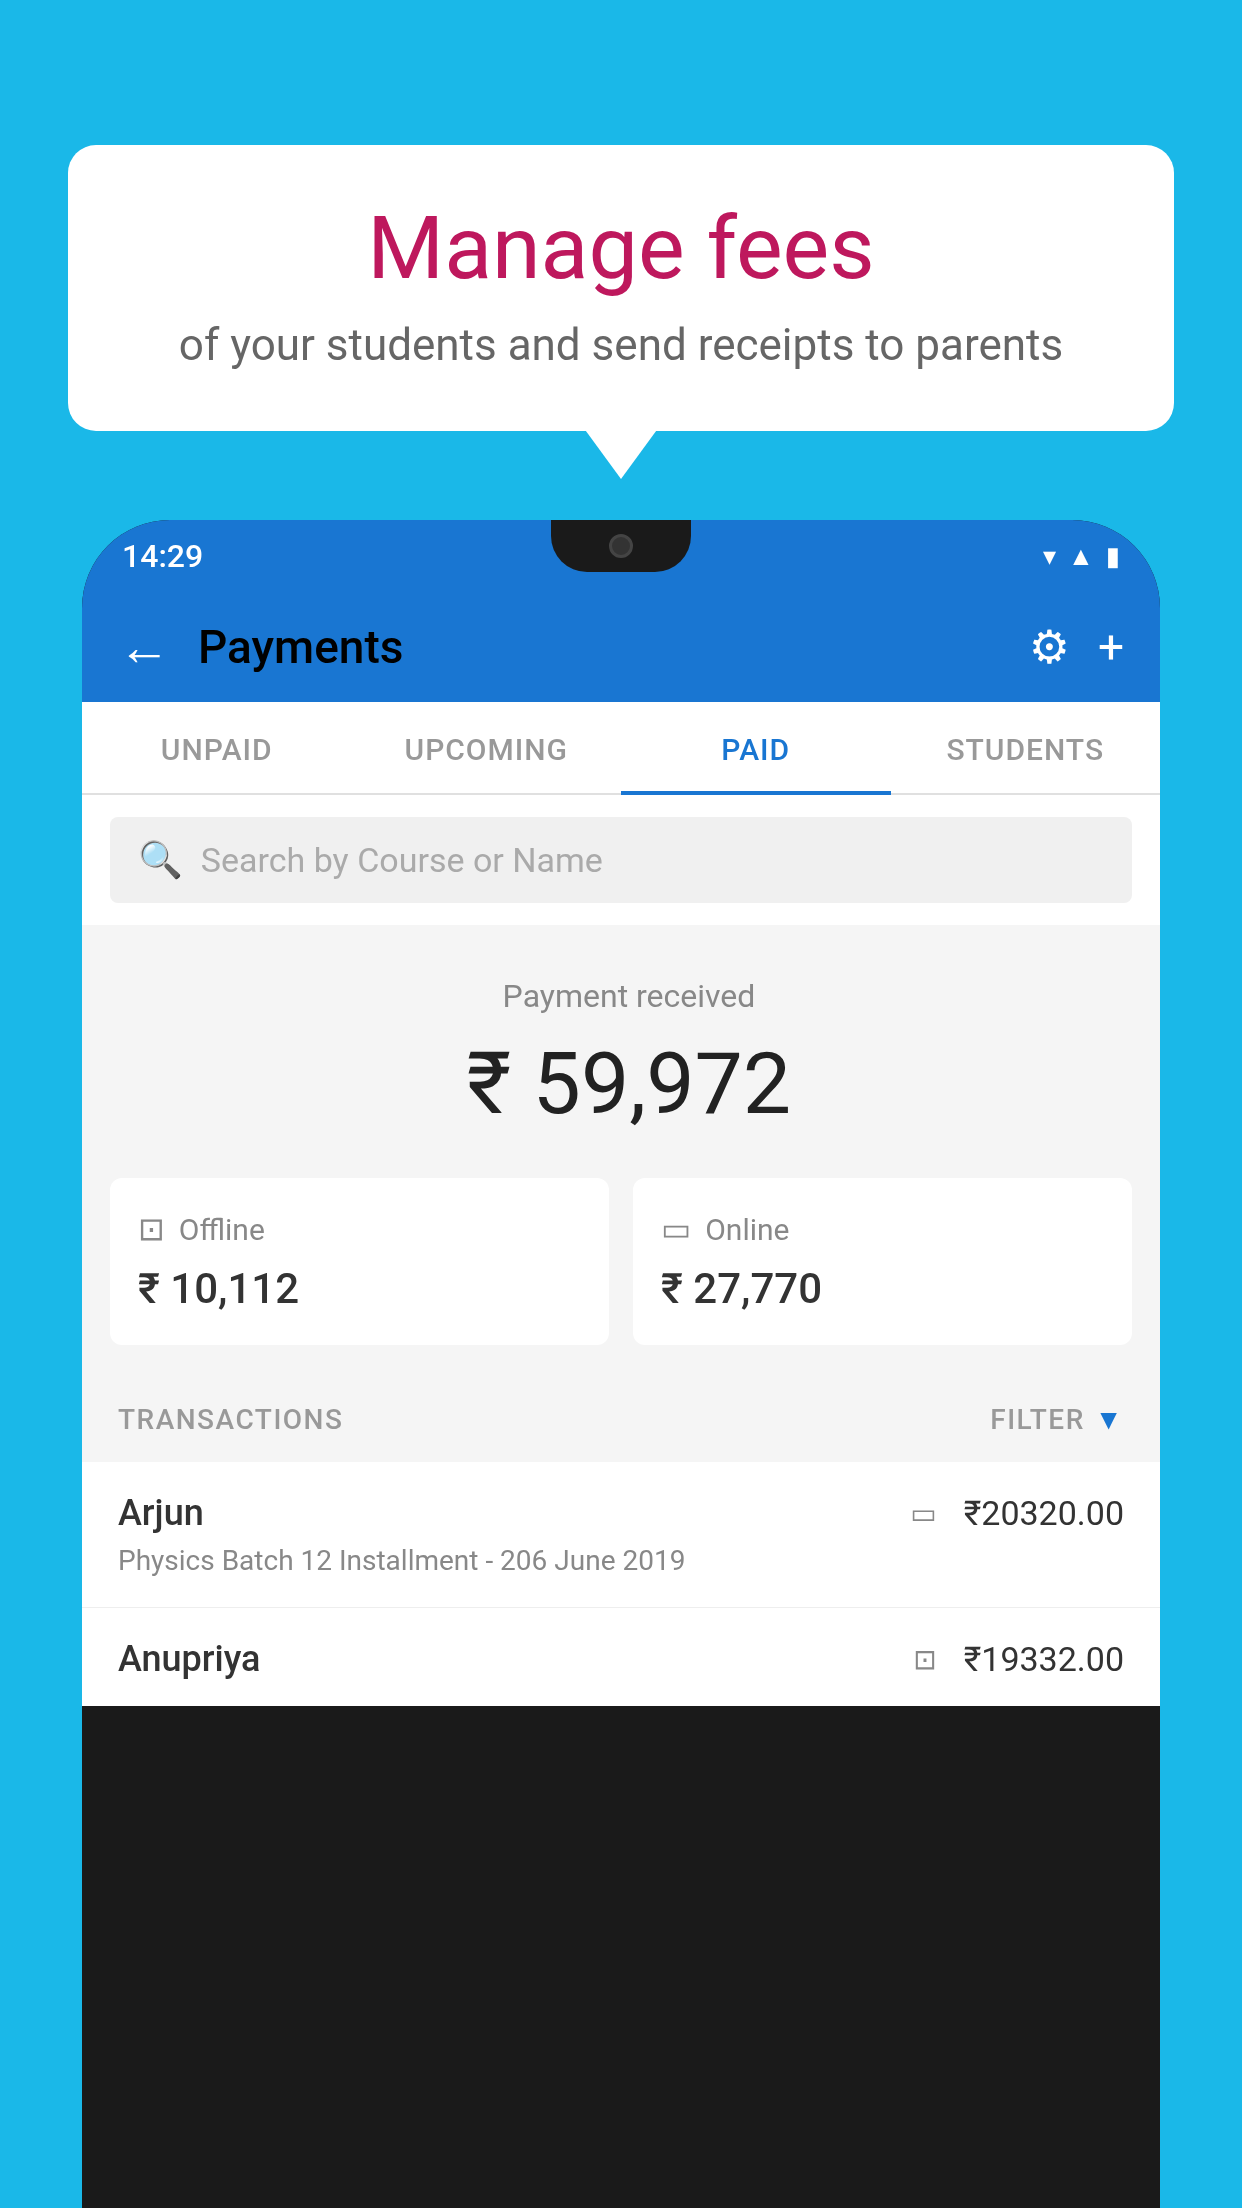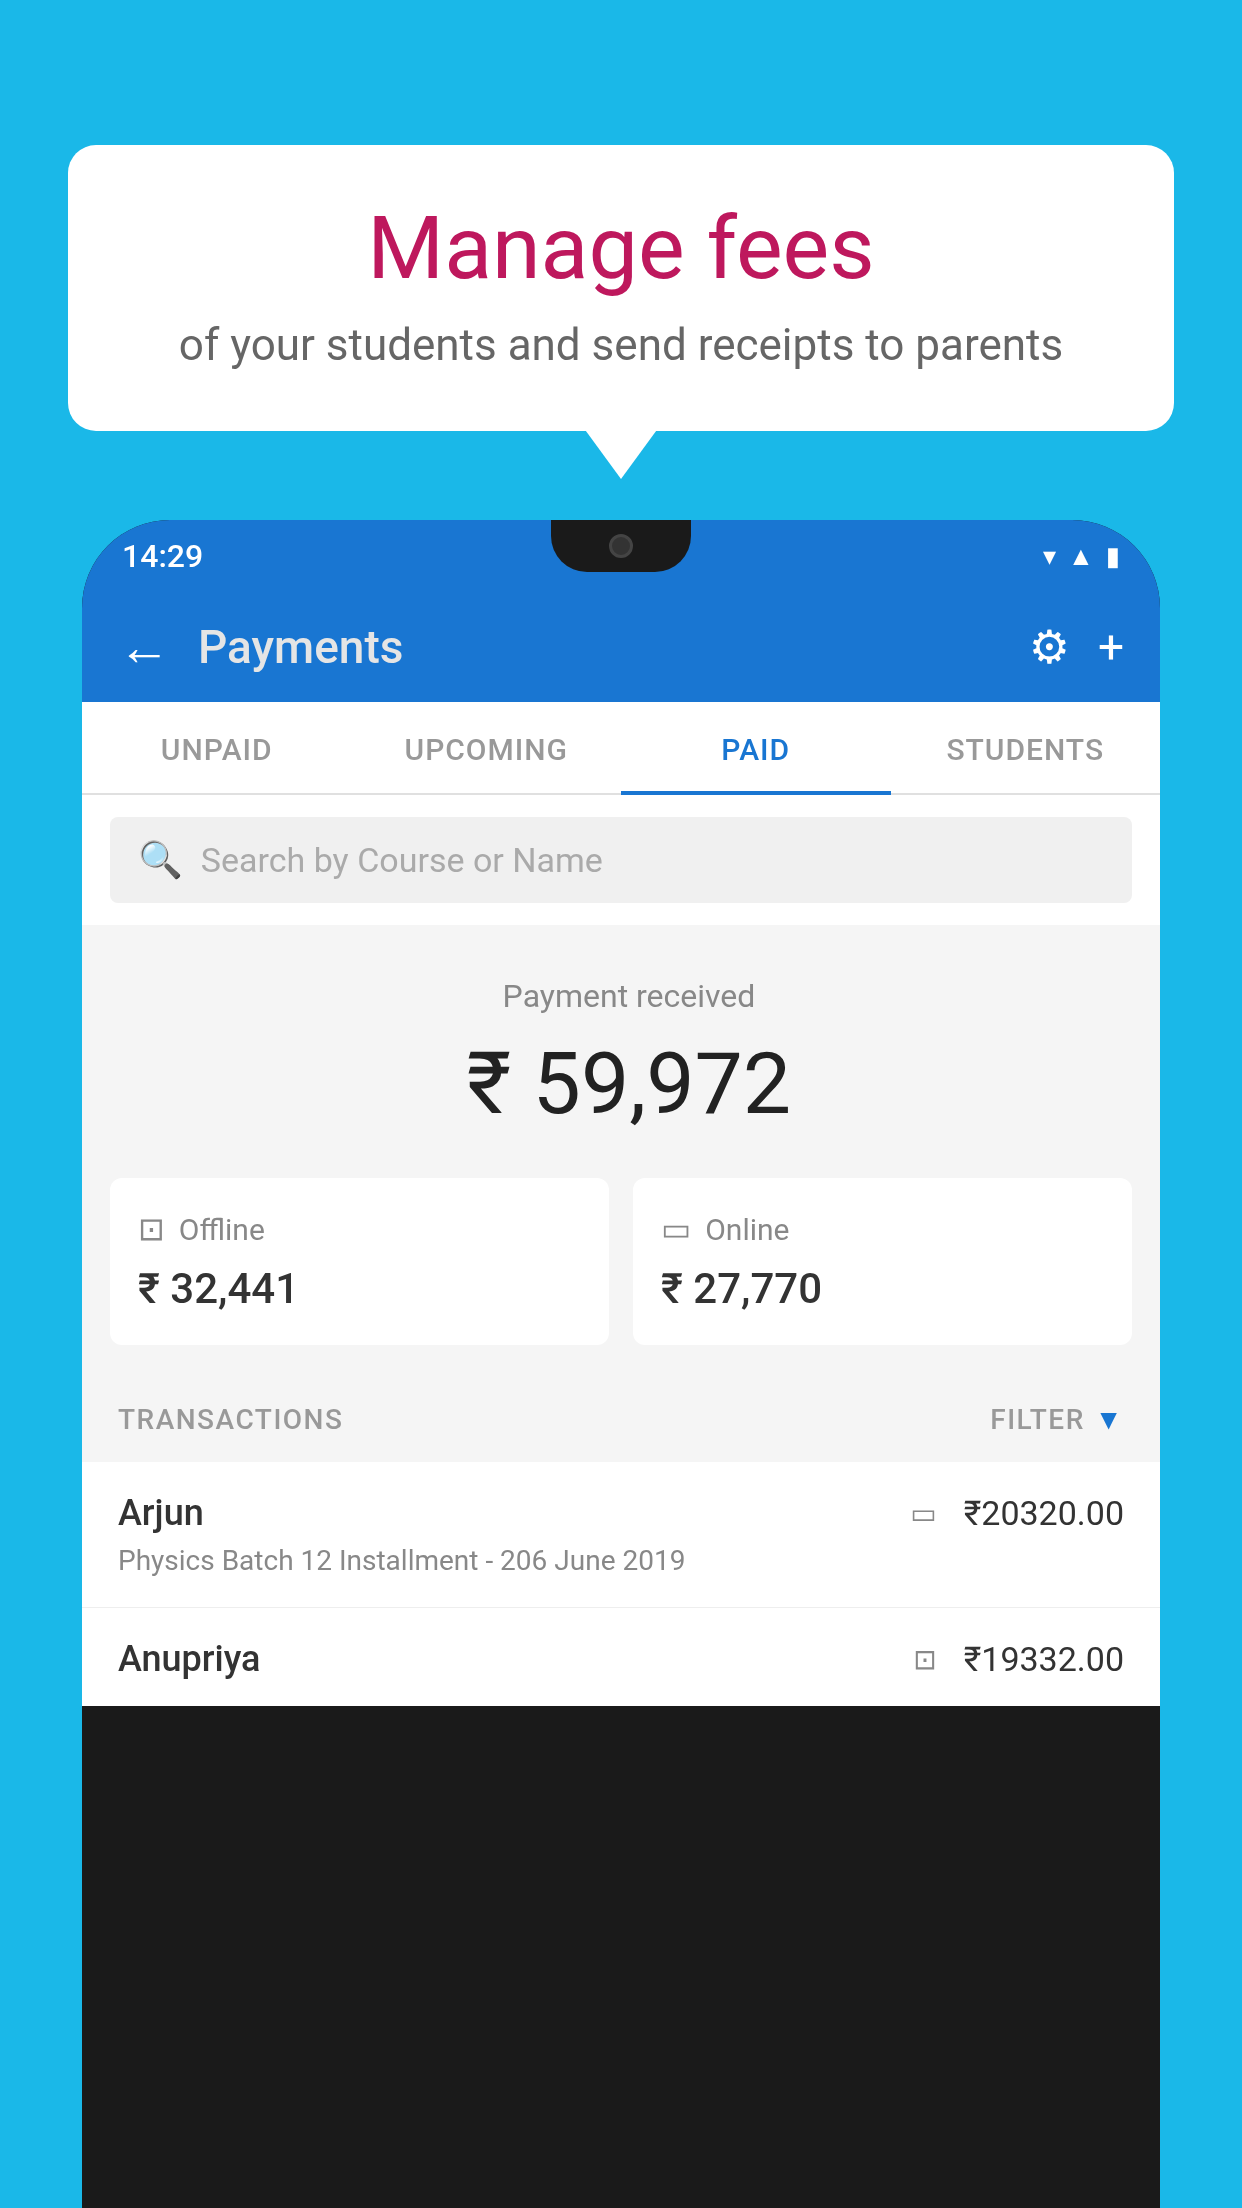--- a/index.html
+++ b/index.html
@@ -128,21 +128,21 @@
     }
 
     .back-btn {
       color: white;
       font-size: 52px;
       margin-right: 28px;
       cursor: pointer;
     }
 
     .app-title {
-      color: #e5e5e5;
+      color: #000000;
       font-size: 46px;
       font-weight: 500;
       flex: 1;
     }
 
     .app-bar-actions {
       display: flex;
       gap: 28px;
     }
 
@@ -428,21 +428,21 @@
       <div class="payment-label">Payment received</div>
       <div class="payment-amount">₹ 59,972</div>
     </div>
 
     <div class="payment-cards">
       <div class="payment-card">
         <div class="card-type">
           <span class="card-icon">⊡</span>
           <span>Offline</span>
         </div>
-        <div class="card-amount">₹ 32,441</div>
+        <div class="card-amount">₹ 10,112</div>
       </div>
       <div class="payment-card">
         <div class="card-type">
           <span class="card-icon">▭</span>
           <span>Online</span>
         </div>
         <div class="card-amount">₹ 27,770</div>
       </div>
     </div>
 

